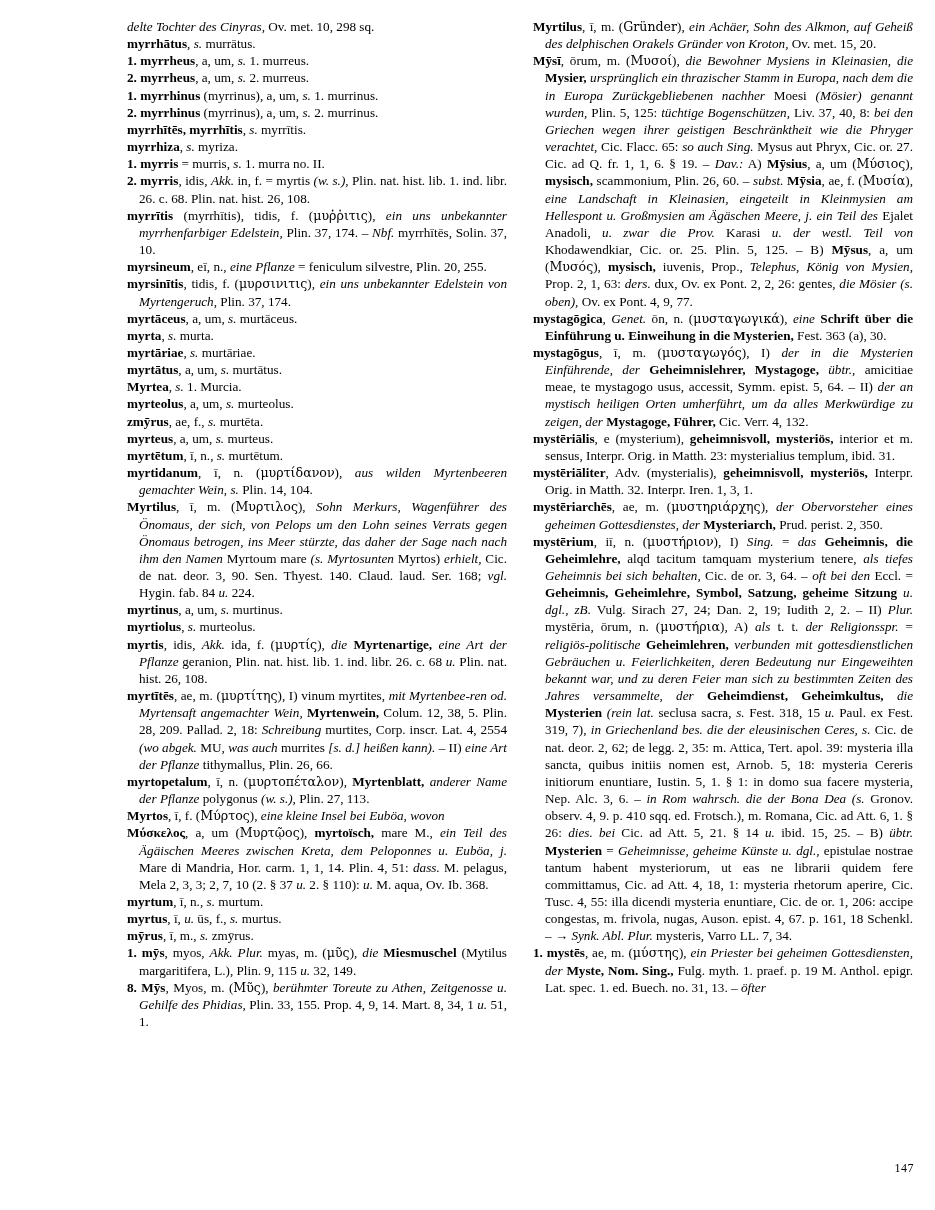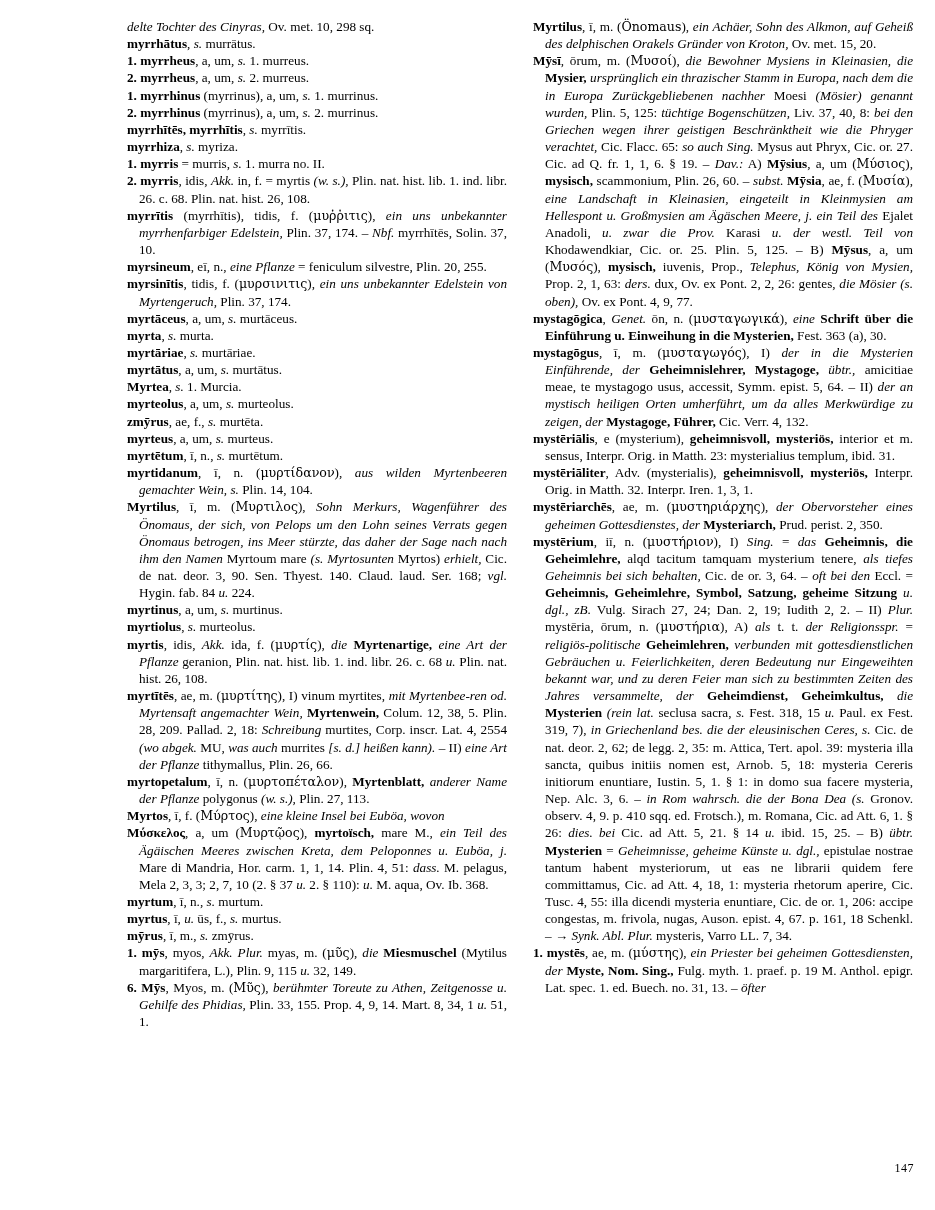--- a/index.html
+++ b/index.html
@@ -94,24 +94,24 @@
         <p class="entry hang"><b>myrtiolus</b>, <i>s.</i> murteolus.</p>
         <p class="entry hang"><b>myrtis</b>, idis, <i>Akk.</i> ida, f. (<span class="gr">μυρτίς</span>), <i>die <b>Myrtenartige,</b> eine Art der Pflanze</i> geranion, Plin. nat. hist. lib. 1. ind. libr. 26. c. 68 <i>u.</i> Plin. nat. hist. 26, 108.</p>
         <p class="entry hang"><b>myrtītēs</b>, ae, m. (<span class="gr">μυρτίτης</span>), I) vinum myrtites, <i>mit Myrtenbee-ren od. Myrtensaft angemachter Wein,</i> <b>Myrtenwein,</b> Colum. 12, 38, 5. Plin. 28, 209. Pallad. 2, 18: <i>Schreibung</i> murtites, Corp. inscr. Lat. 4, 2554 <i>(wo abgek.</i> MU, <i>was auch</i> murrites <i>[s. d.] heißen kann).</i> – II) <i>eine Art der Pflanze</i> tithymallus, Plin. 26, 66.</p>
         <p class="entry hang"><b>myrtopetalum</b>, ī, n. (<span class="gr">μυρτοπέταλον</span>), <b>Myrtenblatt,</b> <i>anderer Name der Pflanze</i> polygonus <i>(w. s.),</i> Plin. 27, 113.</p>
         <p class="entry hang"><b>Myrtos</b>, ī, f. (<span class="gr">Μύρτος</span>), <i>eine kleine Insel bei Euböa, wovon</i></p>
         <p class="entry hang"><b>Μύσκελος</b>, a, um (<span class="gr">Μυρτῷος</span>), <b>myrtoïsch,</b> mare M., <i>ein Teil des Ägäischen Meeres zwischen Kreta, dem Peloponnes u. Euböa, j.</i> Mare di Mandria, Hor. carm. 1, 1, 14. Plin. 4, 51: <i>dass.</i> M. pelagus, Mela 2, 3, 3; 2, 7, 10 (2. § 37 <i>u.</i> 2. § 110): <i>u.</i> M. aqua, Ov. Ib. 368.</p>
         <p class="entry hang"><b>myrtum</b>, ī, n., <i>s.</i> murtum.</p>
         <p class="entry hang"><b>myrtus</b>, ī, <i>u.</i> ūs, f., <i>s.</i> murtus.</p>
         <p class="entry hang"><b>mȳrus</b>, ī, m., <i>s.</i> zmȳrus.</p>
         <p class="entry hang"><b>1. mȳs</b>, myos, <i>Akk. Plur.</i> myas, m. (<span class="gr">μῦς</span>), <i>die <b>Miesmuschel</b></i> (Mytilus margaritifera, L.), Plin. 9, 115 <i>u.</i> 32, 149.</p>
-        <p class="entry hang"><b>6. Mȳs</b>, Myos, m. (<span class="gr">Μῦς</span>), <i>berühmter Toreute zu Athen, Zeitgenosse u. Gehilfe des Phidias,</i> Plin. 33, 155. Prop. 4, 9, 14. Mart. 8, 34, 1 <i>u.</i> 51, 1.</p>
+        <p class="entry hang"><b>8. Mȳs</b>, Myos, m. (<span class="gr">Μῦς</span>), <i>berühmter Toreute zu Athen, Zeitgenosse u. Gehilfe des Phidias,</i> Plin. 33, 155. Prop. 4, 9, 14. Mart. 8, 34, 1 <i>u.</i> 51, 1.</p>
       </div>
     <div class="col" id="col-right">
-        <p class="entry hang"><b>Myrtilus</b>, ī, m. (<span class="gr">Önomaus</span>), <i>ein Achäer, Sohn des Alkmon, auf Geheiß des delphischen Orakels Gründer von Kroton,</i> Ov. met. 15, 20.</p>
+        <p class="entry hang"><b>Myrtilus</b>, ī, m. (<span class="gr">Gründer</span>), <i>ein Achäer, Sohn des Alkmon, auf Geheiß des delphischen Orakels Gründer von Kroton,</i> Ov. met. 15, 20.</p>
         <p class="entry hang"><b>Mȳsī</b>, ōrum, m. (<span class="gr">Μυσοί</span>), <i>die Bewohner Mysiens in Kleinasien, die <b>Mysier,</b> ursprünglich ein thrazischer Stamm in Europa, nach dem die in Europa Zurückgebliebenen nachher</i> Moesi <i>(Mösier) genannt wurden,</i> Plin. 5, 125: <i>tüchtige Bogenschützen,</i> Liv. 37, 40, 8: <i>bei den Griechen wegen ihrer geistigen Beschränktheit wie die Phryger verachtet,</i> Cic. Flacc. 65: <i>so auch Sing.</i> Mysus aut Phryx, Cic. or. 27. Cic. ad Q. fr. 1, 1, 6. § 19. – <i>Dav.:</i> A) <b>Mȳsius</b>, a, um (<span class="gr">Μύσιος</span>), <b>mysisch,</b> scammonium, Plin. 26, 60. – <i>subst.</i> <b>Mȳsia</b>, ae, f. (<span class="gr">Μυσία</span>), <i>eine Landschaft in Kleinasien, eingeteilt in Kleinmysien am Hellespont u. Großmysien am Ägäschen Meere, j. ein Teil des</i> Ejalet Anadoli, <i>u. zwar die Prov.</i> Karasi <i>u. der westl. Teil von</i> Khodawendkiar, Cic. or. 25. Plin. 5, 125. – B) <b>Mȳsus</b>, a, um (<span class="gr">Μυσός</span>), <b>mysisch,</b> iuvenis, Prop., <i>Telephus, König von Mysien,</i> Prop. 2, 1, 63: <i>ders.</i> dux, Ov. ex Pont. 2, 2, 26: gentes, <i>die Mösier (s. oben),</i> Ov. ex Pont. 4, 9, 77.</p>
         <p class="entry hang"><b>mystagōgica</b>, <i>Genet.</i> ōn, n. (<span class="gr">μυσταγωγικά</span>), <i>eine <b>Schrift über die Einführung u. Einweihung in die Mysterien,</b></i> Fest. 363 (a), 30.</p>
         <p class="entry hang"><b>mystagōgus</b>, ī, m. (<span class="gr">μυσταγωγός</span>), I) <i>der in die Mysterien Einführende, der <b>Geheimnislehrer, Mystagoge,</b> übtr.,</i> amicitiae meae, te mystagogo usus, accessit, Symm. epist. 5, 64. – II) <i>der an mystisch heiligen Orten umherführt, um da alles Merkwürdige zu zeigen, der <b>Mystagoge, Führer,</b></i> Cic. Verr. 4, 132.</p>
         <p class="entry hang"><b>mystēriālis</b>, e (mysterium), <b>geheimnisvoll, mysteriös,</b> interior et m. sensus, Interpr. Orig. in Matth. 23: mysterialius templum, ibid. 31.</p>
         <p class="entry hang"><b>mystēriāliter</b>, Adv. (mysterialis), <b>geheimnisvoll, mysteriös,</b> Interpr. Orig. in Matth. 32. Interpr. Iren. 1, 3, 1.</p>
         <p class="entry hang"><b>mystēriarchēs</b>, ae, m. (<span class="gr">μυστηριάρχης</span>), <i>der Obervorsteher eines geheimen Gottesdienstes, der <b>Mysteriarch,</b></i> Prud. perist. 2, 350.</p>
         <p class="entry hang"><b>mystērium</b>, iī, n. (<span class="gr">μυστήριον</span>), I) <i>Sing.</i> = <i>das <b>Geheimnis, die Geheimlehre,</b></i> alqd tacitum tamquam mysterium tenere, <i>als tiefes Geheimnis bei sich behalten,</i> Cic. de or. 3, 64. – <i>oft bei den</i> Eccl. = <b>Geheimnis, Geheimlehre, Symbol, Satzung, geheime Sitzung</b> <i>u. dgl., zB.</i> Vulg. Sirach 27, 24; Dan. 2, 19; Iudith 2, 2. – II) <i>Plur.</i> mystēria, ōrum, n. (<span class="gr">μυστήρια</span>), A) <i>als</i> t. t. <i>der Religionsspr.</i> = <i>religiös-politische <b>Geheimlehren,</b> verbunden mit gottesdienstlichen Gebräuchen u. Feierlichkeiten, deren Bedeutung nur Eingeweihten bekannt war, und zu deren Feier man sich zu bestimmten Zeiten des Jahres versammelte, der <b>Geheimdienst, Geheimkultus,</b> die <b>Mysterien</b> (rein lat.</i> seclusa sacra, <i>s.</i> Fest. 318, 15 <i>u.</i> Paul. ex Fest. 319, 7), <i>in Griechenland bes. die der eleusinischen Ceres, s.</i> Cic. de nat. deor. 2, 62; de legg. 2, 35: m. Attica, Tert. apol. 39: mysteria illa sancta, quibus initiis nomen est, Arnob. 5, 18: mysteria Cereris initiorum enuntiare, Iustin. 5, 1. § 1: in domo sua facere mysteria, Nep. Alc. 3, 6. – <i>in Rom wahrsch. die der Bona Dea (s.</i> Gronov. observ. 4, 9. p. 410 sqq. ed. Frotsch.), m. Romana, Cic. ad Att. 6, 1. § 26: <i>dies. bei</i> Cic. ad Att. 5, 21. § 14 <i>u.</i> ibid. 15, 25. – B) <i>übtr.</i> <b>Mysterien</b> = <i>Geheimnisse, geheime Künste u. dgl.,</i> epistulae nostrae tantum habent mysteriorum, ut eas ne librarii quidem fere committamus, Cic. ad Att. 4, 18, 1: mysteria rhetorum aperire, Cic. Tusc. 4, 55: illa dicendi mysteria enuntiare, Cic. de or. 1, 206: accipe congestas, m. frivola, nugas, Auson. epist. 4, 67. p. 161, 18 Schenkl. – → <i>Synk. Abl. Plur.</i> mysteris, Varro LL. 7, 34.</p>
         <p class="entry hang"><b>1. mystēs</b>, ae, m. (<span class="gr">μύστης</span>), <i>ein Priester bei geheimen Gottesdiensten, der <b>Myste, Nom. Sing.,</b></i> Fulg. myth. 1. praef. p. 19 M. Anthol. epigr. Lat. spec. 1. ed. Buech. no. 31, 13. – <i>öfter</i></p>
       </div>
   </div>

